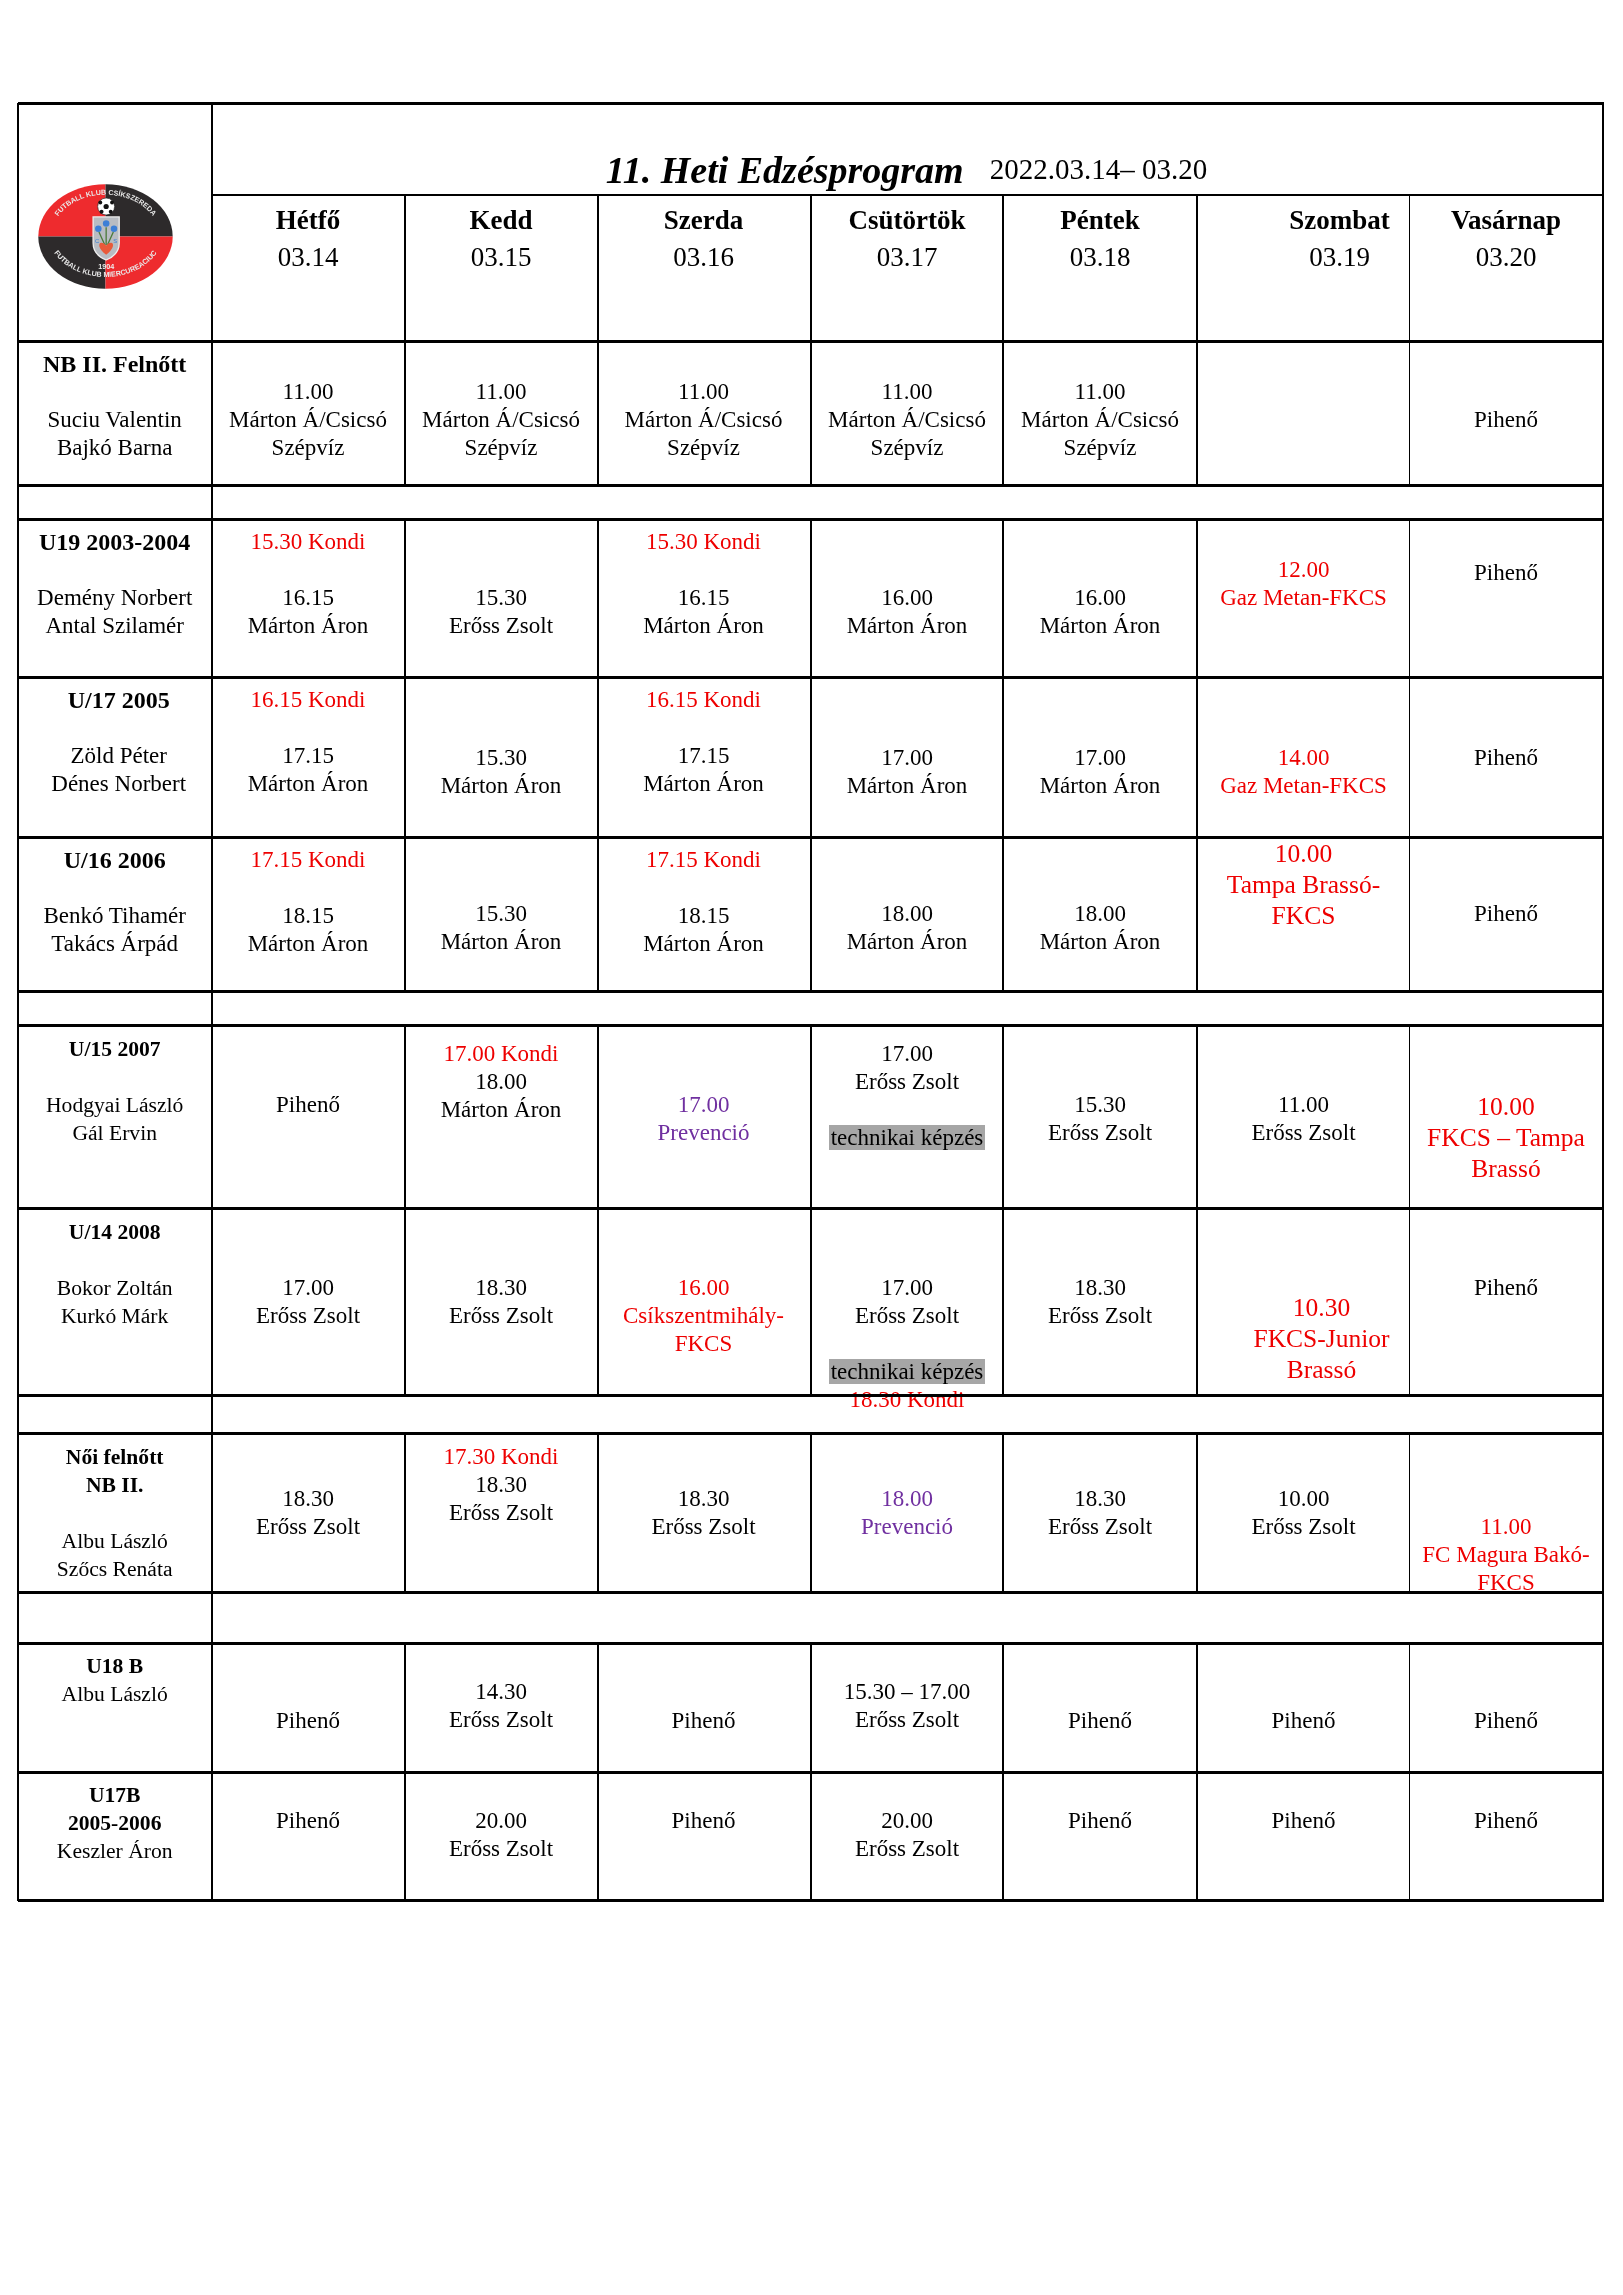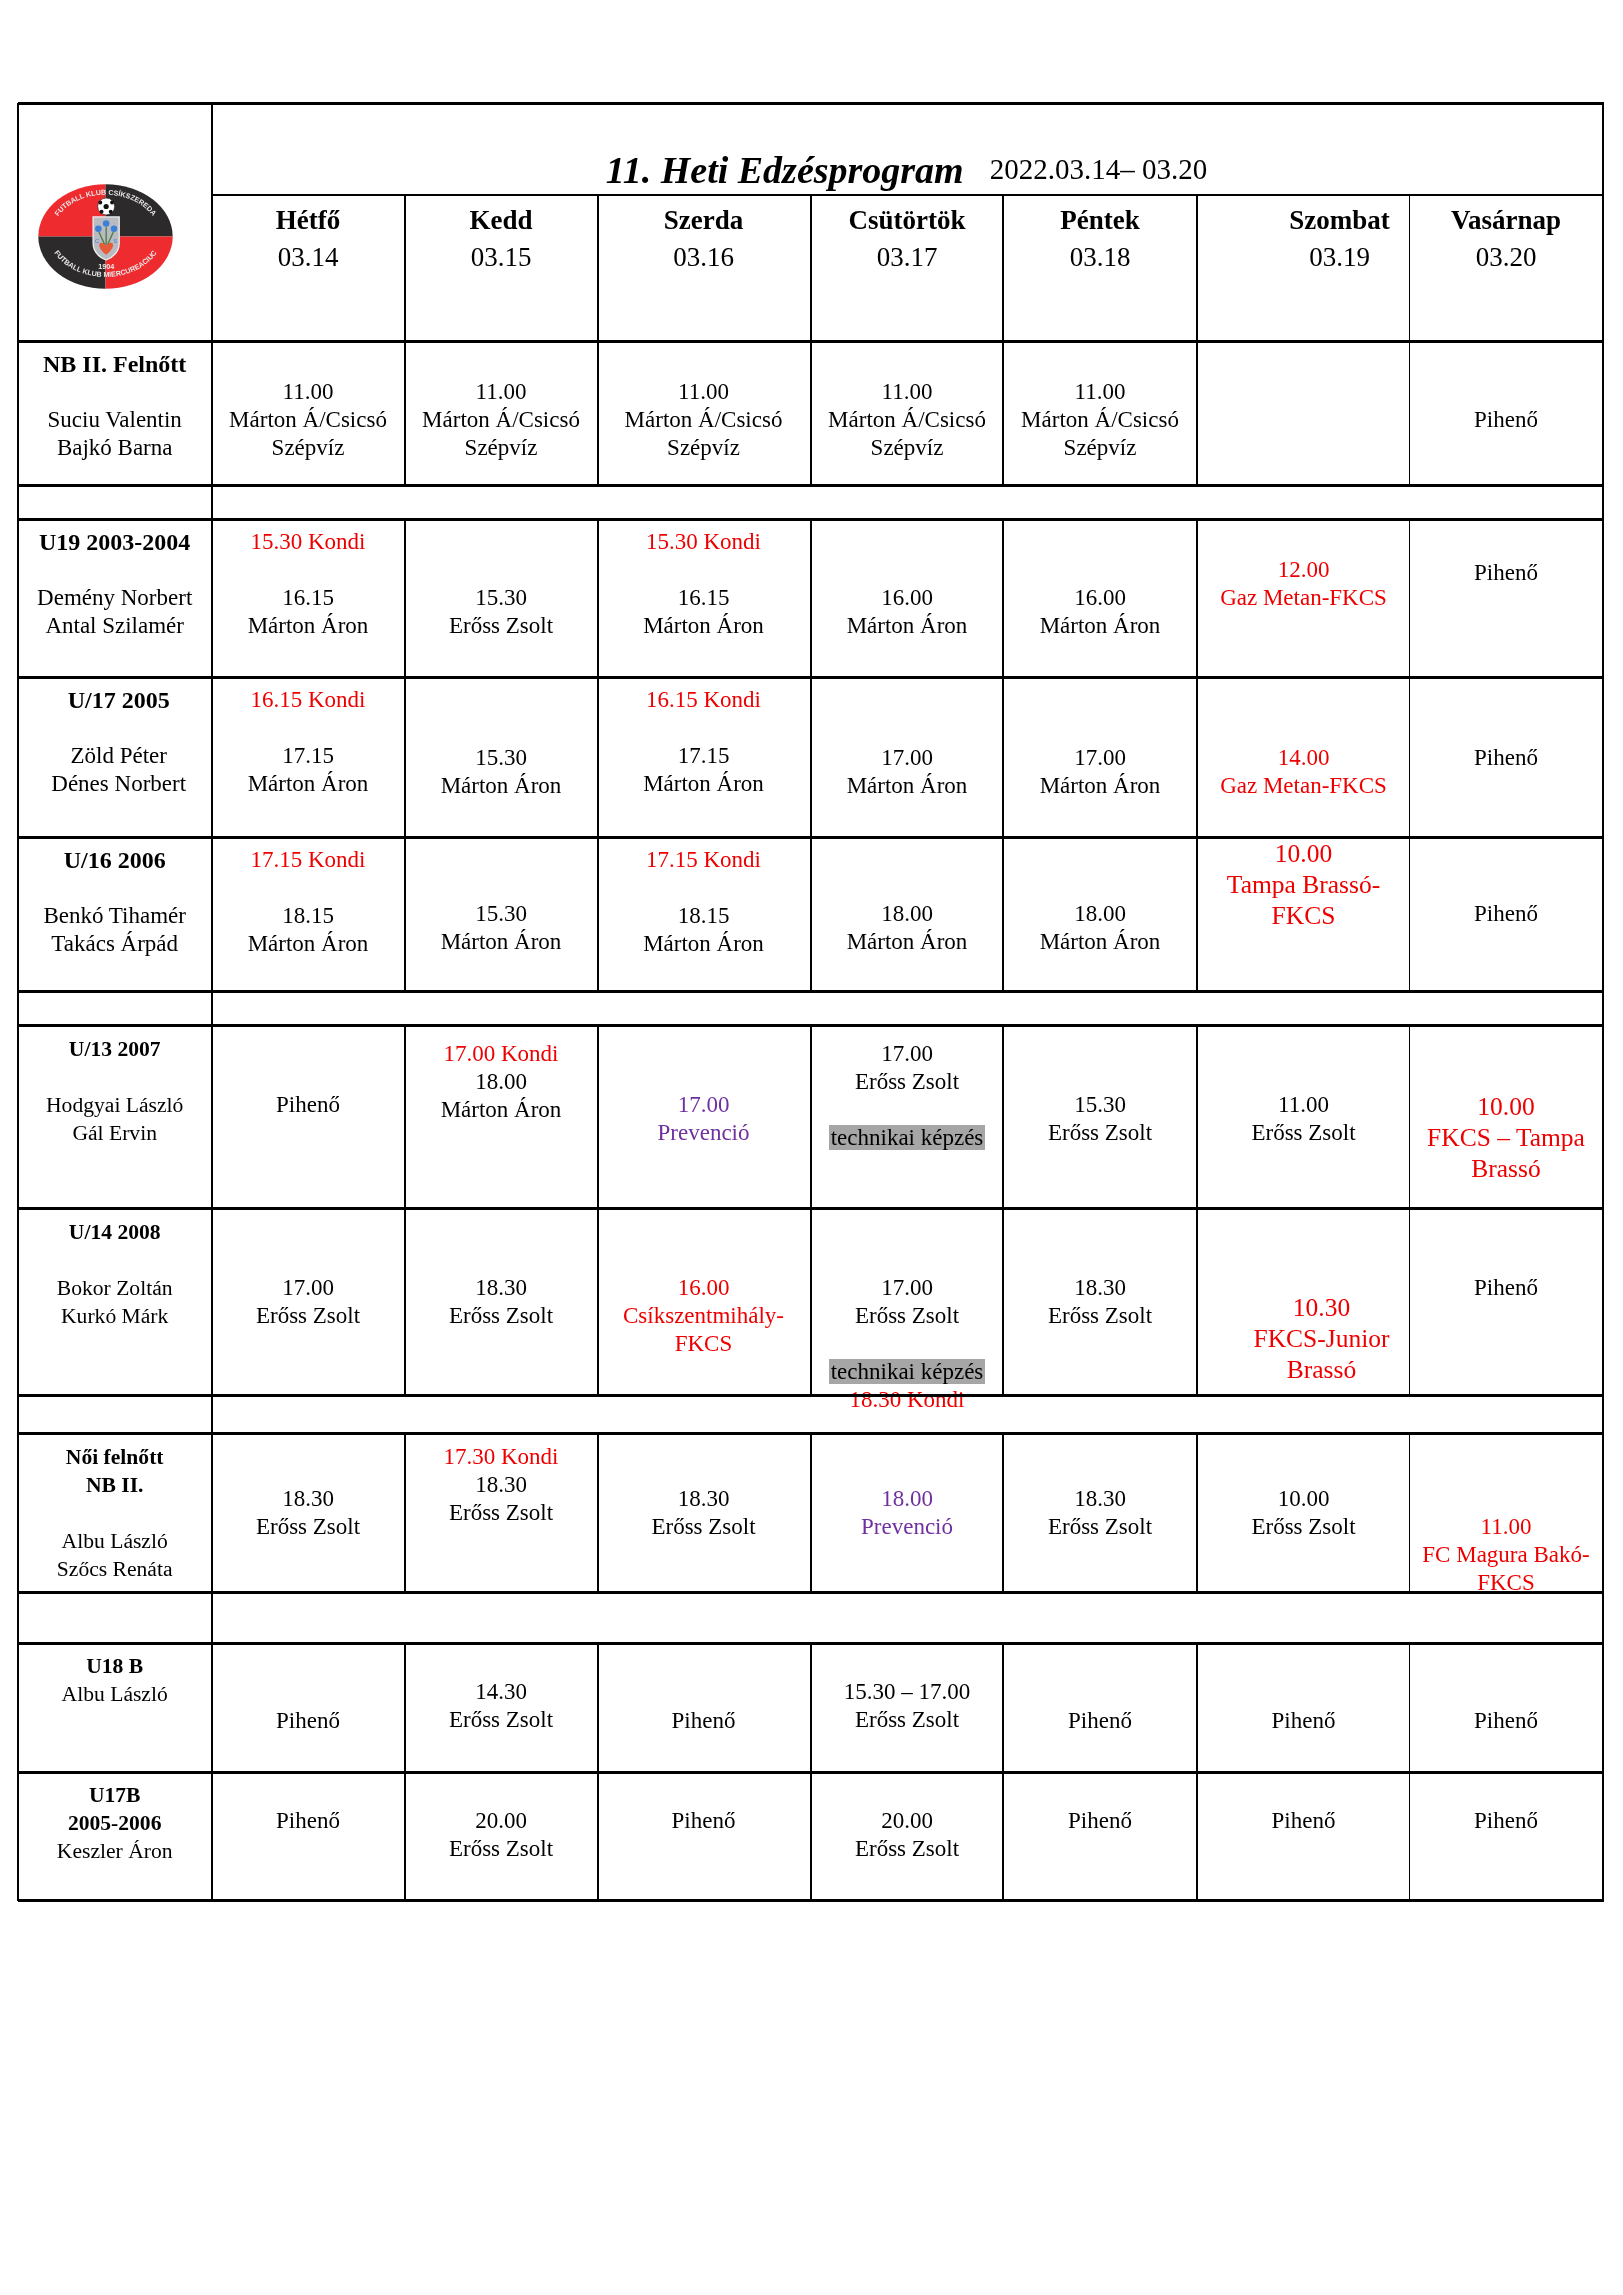--- a/index.html
+++ b/index.html
@@ -245,21 +245,21 @@
       </div>
       <div class="cell" style="left: 1197px; width: 213px; top: 838px;">
         <span class="ln red big">10.00</span>
         <span class="ln red big">Tampa Brassó-</span>
         <span class="ln red big">FKCS</span>
       </div>
       <div class="cell" style="left: 1410px; width: 192px; top: 900px;">
         <span class="ln">Pihenő</span>
       </div>
       <div class="cell" style="left: 17.7px; width: 194px; top: 1035px;">
-        <span class="ln small bold">U/13   2007</span>
+        <span class="ln small bold">U/15   2007</span>
         <span class="ln small gap"></span>
         <span class="ln small">Hodgyai László</span>
         <span class="ln small">Gál Ervin</span>
       </div>
       <div class="cell" style="left: 211px; width: 194px; top: 1091px;">
         <span class="ln">Pihenő</span>
       </div>
       <div class="cell" style="left: 405px; width: 192px; top: 1040px;">
         <span class="ln red">17.00 Kondi</span>
         <span class="ln">18.00</span>

